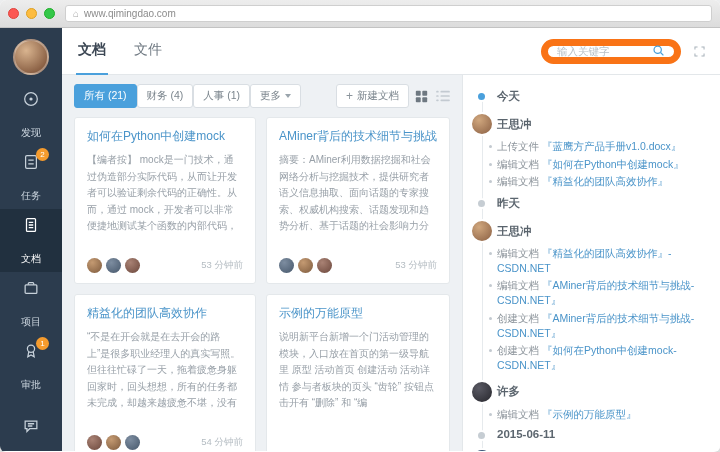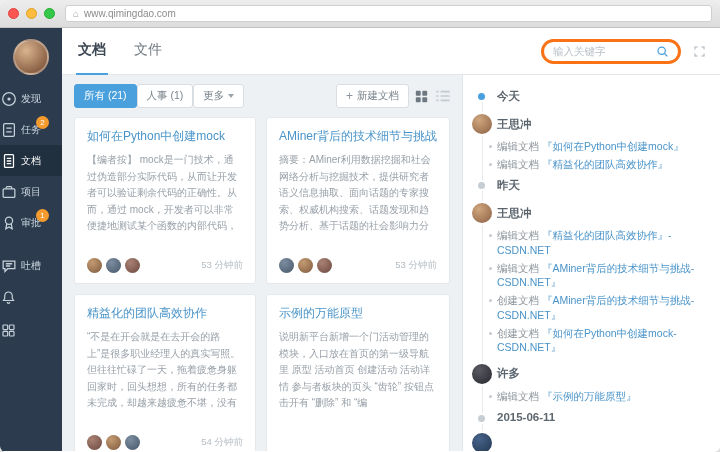--- a/index.html
+++ b/index.html
@@ -15,35 +15,35 @@
   .light.green { background:#34c749; border:1px solid #1faf29; }
   .urlbar { flex:1; height:17px; background:#fff; border:1px solid #cfcfcf; border-radius:3px; display:flex; align-items:center; padding:0 7px; font-size:10px; color:#8b8b8b; }
   .url-icon { font-size:10px; color:#a5a5a5; margin-right:5px; }
 
   
   .app { display:flex; height:423px; }
 
   
   .sidebar { width:62px; background:#2c3c4e; display:flex; flex-direction:column; align-items:center; flex-shrink:0; overflow:hidden; }
   .user-avatar { width:36px; height:36px; border-radius:50%; margin:11px 0 8px; background:radial-gradient(circle at 35% 30%, #d9b48f, #8a6044 75%); border:2px solid rgba(255,255,255,.3); flex-shrink:0; cursor:pointer; }
-  .side-item { width:100%; padding:7px 0 6px; display:flex; flex-direction:row; align-items:center; gap:3px; position:relative; cursor:pointer; flex-shrink:0; }
+  .side-item { width:100%; padding:7px 0 6px; display:flex; flex-direction:column; align-items:center; gap:18px; position:relative; cursor:pointer; flex-shrink:0; }
   .side-item.active { background:#21303f; }
   .side-item svg { display:block; }
   .side-label { font-size:10px; color:#ccd6df; }
   .side-item.active .side-label { color:#fff; }
   .badge { position:absolute; top:2px; right:13px; min-width:13px; height:13px; border-radius:7px; background:#f59b2d; color:#fff; font-size:8px; line-height:13px; text-align:center; padding:0 3px; }
   .side-item.icon-only { padding:8px 0; }
   .side-item.gap-top { margin-top:12px; }
 
   
   .content { flex:1; display:flex; flex-direction:column; min-width:0; background:#eef1f4; }
   .topbar { height:47px; background:#fff; border-bottom:1px solid #e3e7ea; display:flex; align-items:center; padding:0 14px; flex-shrink:0; }
   .tab { font-size:14px; color:#6f7982; margin-right:24px; height:47px; display:flex; align-items:center; border-bottom:2px solid transparent; padding:0 2px; cursor:pointer; }
   .tab.active { color:#3c4754; border-bottom-color:#4aa0dc; font-weight:bold; }
-  .search-box { margin-left:auto; width:140px; height:25px; border:3px solid #f97316; border-radius:13px; display:flex; align-items:center; padding:0 9px; background:#fff; }
+  .search-box { margin-left:auto; width:140px; height:25px; border:7px solid #f97316; border-radius:13px; display:flex; align-items:flex-end; padding:0 9px; background:#fff; }
   .search-box input { border:none; outline:none; flex:1; font-size:10.5px; color:#555; min-width:0; background:transparent; }
   .search-box input::placeholder { color:#b9c1c8; }
   .icon-btn { display:flex; align-items:center; cursor:pointer; }
   .expand-btn { margin-left:12px; }
 
   .main-row { flex:1; display:flex; min-height:0; }
 
   
   .docs-area { flex:1; padding:0 12px; overflow:hidden; min-width:0; }
   .filter-row { display:flex; align-items:center; margin:9px 0; }
@@ -219,20 +219,23 @@
             </svg>
         </span>
       </header>
 
       <div class="main-row">
 
         <section class="docs-area">
           <div class="filter-row">
             <button class="fbtn active">
               <span>所有 (21)</span>
+            </button>
+            <button class="fbtn">
+              <span>财务 (4)</span>
             </button>
             <button class="fbtn">
               <span>人事 (1)</span>
             </button>
             <button class="fbtn">
               <span>更多</span>
               <span class="caret"></span>
             </button>
             <button class="fbtn new-doc">
               <span class="plus">+</span>
@@ -318,20 +321,25 @@
               <span class="dot blue"></span>
               <span>今天</span>
             </div>
             <div class="entry">
               <div class="entry-head">
                 <span class="entry-avatar u1"></span>
                 <span class="entry-name">王思冲</span>
               </div>
               <div class="act-item">
                 <span class="bullet"></span>
+                <span>上传文件</span>
+                <a class="act-link">『蓝鹰方产品手册v1.0.docx』</a>
+              </div>
+              <div class="act-item">
+                <span class="bullet"></span>
                 <span>编辑文档</span>
                 <a class="act-link">『如何在Python中创建mock』</a>
               </div>
               <div class="act-item">
                 <span class="bullet"></span>
                 <span>编辑文档</span>
                 <a class="act-link">『精益化的团队高效协作』</a>
               </div>
             </div>
 

